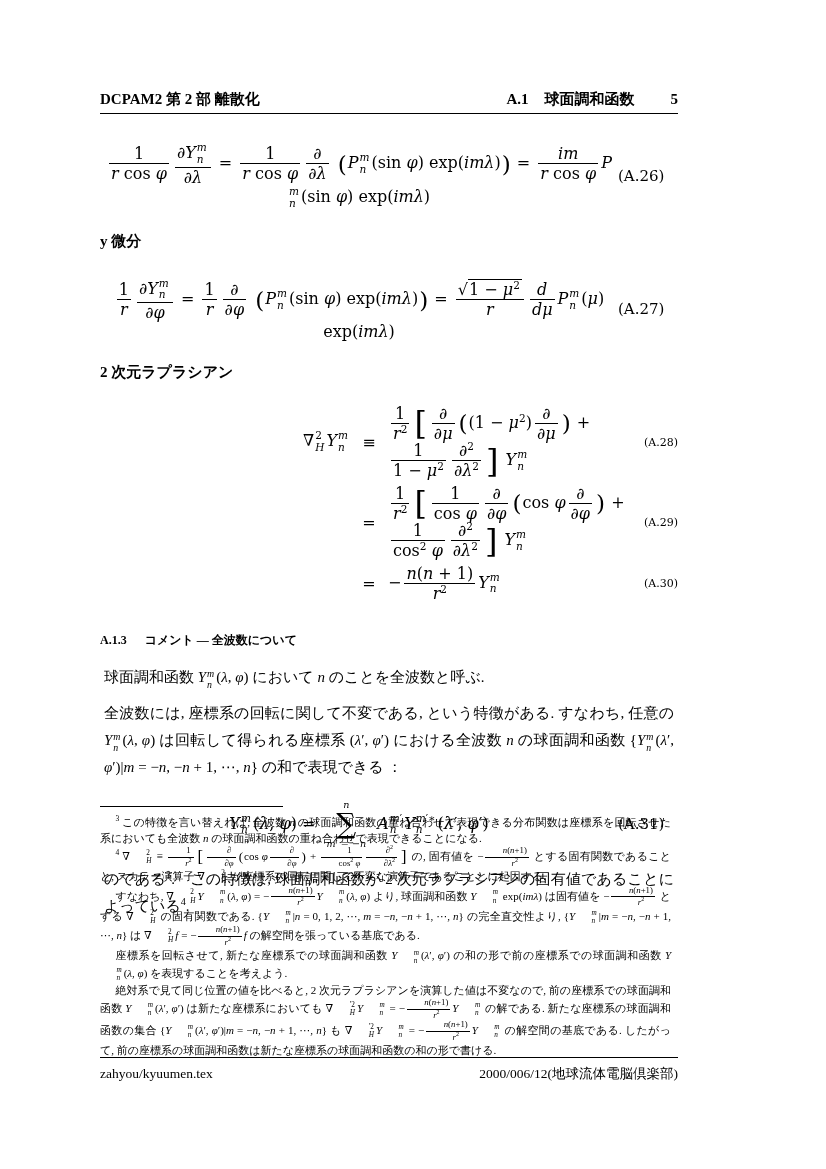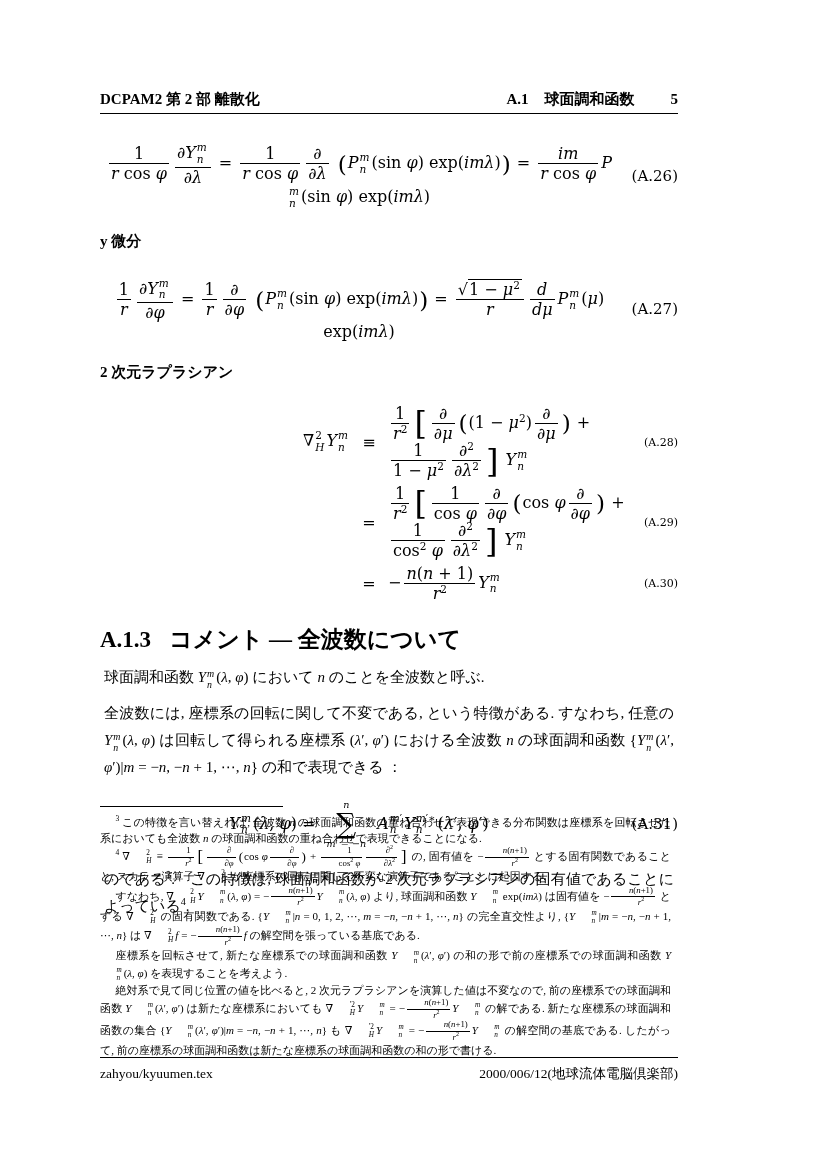--- a/index.html
+++ b/index.html
@@ -18,35 +18,35 @@
     display:flex;justify-content:space-between;align-items:baseline;
     font-weight:bold;font-size:15px;line-height:18px;
     padding-bottom:5px;border-bottom:1.4px solid #000;
   }
   .pg-header .hr-right{display:flex;align-items:flex-start;}
   .hr-sec{margin-right:16px;}
   .hr-title{margin-right:36px;}
 
   
   .subhead{margin-top:22px;font-size:15px;font-weight:bold;line-height:18px;}
-  .sec-head{margin-top:27px;font-size:23px;font-weight:bold;line-height:22px;display:flex;}
+  .sec-head{margin-top:27px;font-size:12px;font-weight:bold;line-height:22px;display:flex;}
   .sec-head .sec-num{margin-right:18px;}
 
   
   .para{font-size:15px;line-height:1.8;text-align:justify;margin:4px;}
   .p1{margin-top:13px;}
   .p2{margin-top:9px;}
   .p3{margin-top:16px;}
   .para sup,.fns sup{font-size:68%;vertical-align:super;line-height:0;}
 
   
   .eq{font-family:"DejaVu Serif","Liberation Serif",serif;font-size:16px;}
   .eq-row{display:flex;align-items:center;margin-top:28px;}
   .eq-body{flex:1;text-align:center;}
-  .eq-tag{width:60px;text-align:right;font-size:15px;}
+  .eq-tag{width:60px;font-size:15px;}
   .align{margin-top:24px;}
   .arow{display:flex;align-items:center;margin-bottom:5px;}
   .al-lhs{width:250px;text-align:right;}
   .al-rel{width:38px;text-align:center;}
   .al-rhs{flex:1;text-align:left;}
   .al-tag{text-align:center;font-size:11px;}
 
   
   .fr{display:inline-block;vertical-align:middle;text-align:center;margin:0 3px;line-height:1.08;}
   .fr .fn{display:block;padding:0 2px 1px;border-bottom:1px solid #000;}

